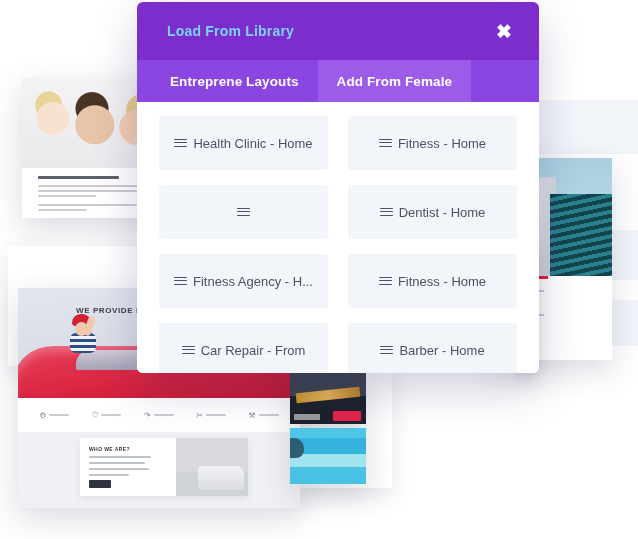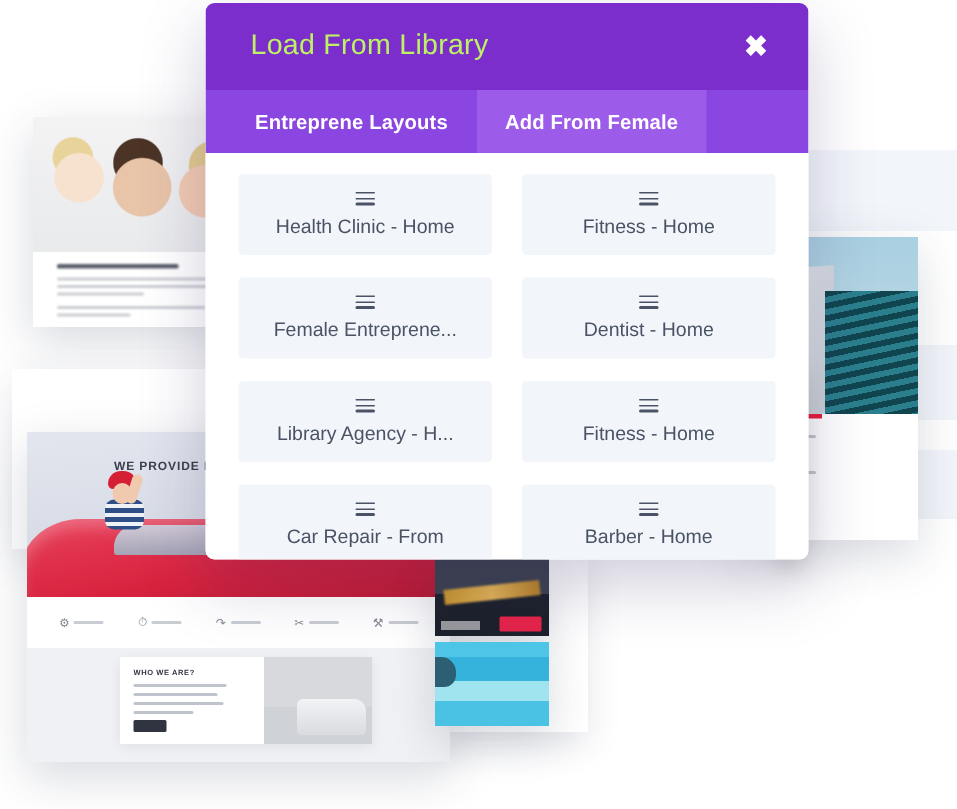--- a/index.html
+++ b/index.html
@@ -379,23 +379,23 @@
     position: relative;
     height: 58px;
     background: #7b2ecb;
     flex: 0 0 auto;
     display: flex;
     align-items: center;
     padding: 0 22px 0 30px;
     box-sizing: border-box;
   }
   #modal-title {
-    color: #bef264;
-    font-size: 19px;
-    font-weight: normal;
+    color: #7dd3fc;
+    font-size: 14px;
+    font-weight: bold;
     letter-spacing: .2px;
     flex: 1 1 auto;
   }
   #close-btn {
     width: 26px;
     height: 26px;
     display: flex;
     align-items: center;
     justify-content: center;
     color: #ffffff;
@@ -440,21 +440,21 @@
   #layout-grid {
     display: grid;
     grid-template-columns: 1fr 1fr;
     gap: 15px 20px;
   }
   .layout-tile {
     background: #f2f5fa;
     border-radius: 3px;
     height: 54px;
     display: flex;
-    flex-direction: column;
+    flex-direction: row;
     align-items: center;
     justify-content: center;
     gap: 6px;
     cursor: pointer;
     padding: 0 6px;
     box-sizing: border-box;
   }
   .tile-icon {
     width: 13px;
     height: 9px;
@@ -613,39 +613,38 @@
           </span>
         <span class="tile-label">Fitness - Home</span>
       </div>
 
       <div class="layout-tile">
         <span class="tile-icon">
             <span></span>
             <span></span>
             <span></span>
           </span>
-        <span class="tile-label">Female Entreprene...</span>
       </div>
 
       <div class="layout-tile">
         <span class="tile-icon">
             <span></span>
             <span></span>
             <span></span>
           </span>
         <span class="tile-label">Dentist - Home</span>
       </div>
 
       <div class="layout-tile">
         <span class="tile-icon">
             <span></span>
             <span></span>
             <span></span>
           </span>
-        <span class="tile-label">Library Agency - H...</span>
+        <span class="tile-label">Fitness Agency - H...</span>
       </div>
 
       <div class="layout-tile">
         <span class="tile-icon">
             <span></span>
             <span></span>
             <span></span>
           </span>
         <span class="tile-label">Fitness - Home</span>
       </div>

